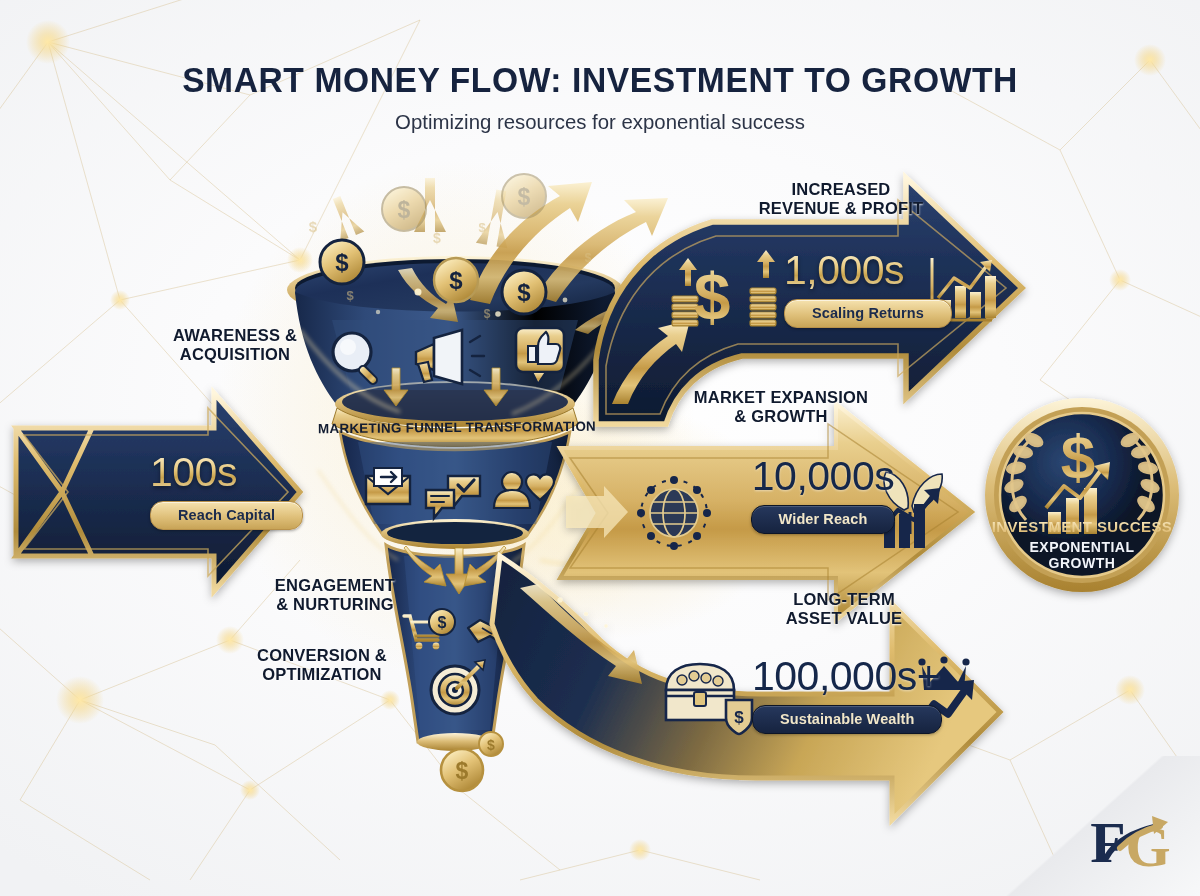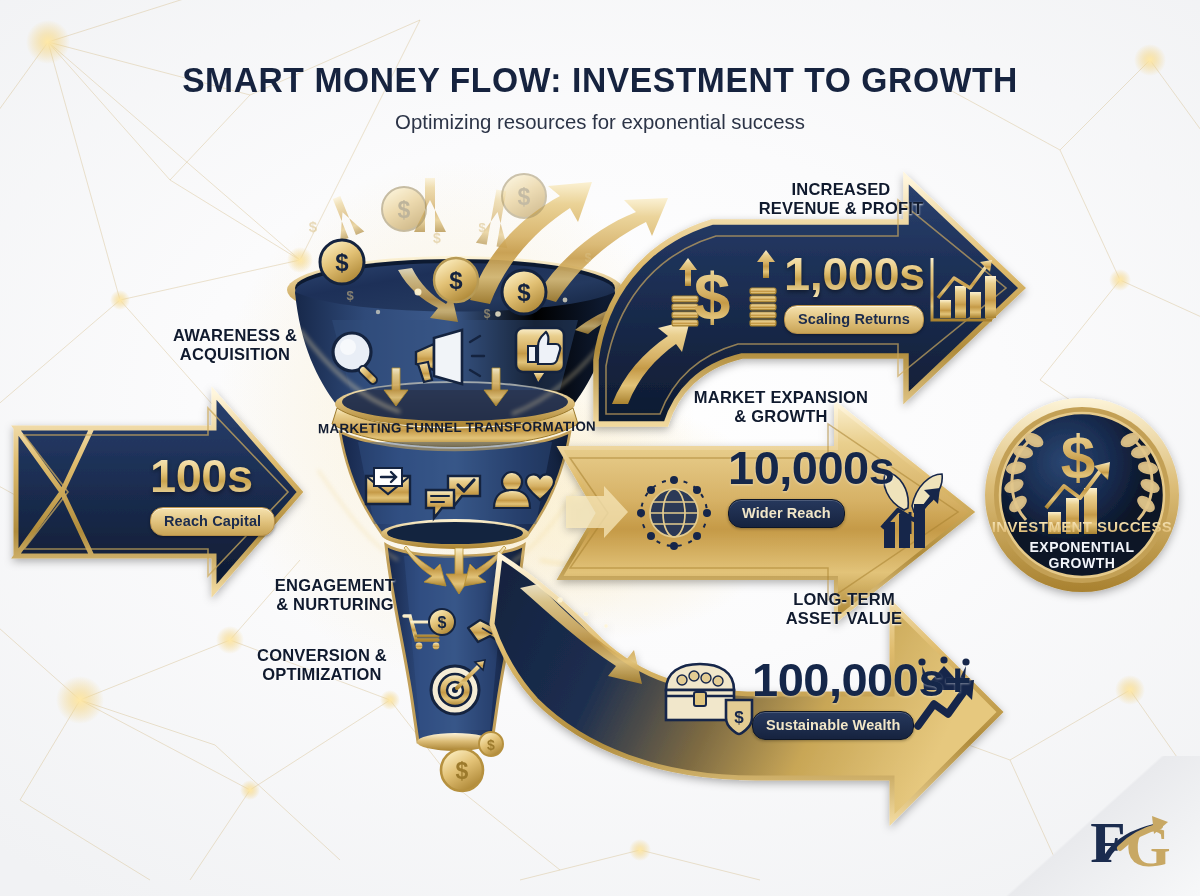--- a/index.html
+++ b/index.html
@@ -35,33 +35,33 @@
   
   .stage-label {
     position:absolute; z-index:34;
     font-size:16.5px; font-weight:bold; color:#101a2e;
     line-height:1.18; text-align:center; letter-spacing:0.2px;
     text-transform:uppercase; white-space:pre-line;
     text-shadow:0 1px 2px rgba(255,255,255,0.95);
   }
   
   .val-big {
-    font-size:47px; font-weight:bold; letter-spacing:-0.5px;
+    font-size:41px; font-weight:normal; letter-spacing:-0.5px;
     line-height:1; white-space:nowrap;
   }
   .val-big.gold {
     color:#f0dca8;
     background:linear-gradient(180deg,#fdf3d4 0%,#e8c97f 42%,#caa44e 62%,#f4e3b4 100%);
     -webkit-background-clip:text; background-clip:text;
     -webkit-text-fill-color:transparent;
     filter:drop-shadow(0 2px 2px rgba(0,0,0,0.45));
   }
   .val-big.navy { color:#15274a; filter:drop-shadow(0 1px 1px rgba(255,255,255,0.45)); }
   .badge {
-    display:inline-block; padding:5px 13px 6px; border-radius:13px;
+    display:inline-block; padding:5px 27px 6px; border-radius:13px;
     font-size:14.5px; font-weight:bold; letter-spacing:0.1px; white-space:nowrap;
   }
   .badge.gold-pill {
     background:linear-gradient(180deg,#f5e2ae 0%,#dfc07a 55%,#c8a457 100%);
     color:#1b2b4d; border:1px solid #b8914a;
     box-shadow:inset 0 1px 0 rgba(255,255,255,.6), 0 1px 3px rgba(0,0,0,.35);
   }
   .badge.navy-pill {
     background:linear-gradient(180deg,#26385d 0%,#16233f 100%);
     color:#f1e6c8; border:1px solid #0d1526;
@@ -621,21 +621,21 @@
     </div>
   </div>
 
   <div class="abs" style="left:784px; top:250px; width:180px; z-index:32;">
     <div class="val-big gold">1,000s</div>
     <div style="margin-top:8px;">
       <span class="badge gold-pill">Scaling Returns</span>
     </div>
   </div>
 
-  <div class="abs" style="left:728px; top:444px; width:190px; z-index:32;">
+  <div class="abs" style="left:728px; top:456px; width:190px; z-index:32;text-align:center;">
     <div class="val-big navy">10,000s</div>
     <div style="margin-top:8px;">
       <span class="badge navy-pill">Wider Reach</span>
     </div>
   </div>
 
   <div class="abs" style="left:752px; top:656px; width:220px; z-index:32;">
     <div class="val-big navy">100,000s+</div>
     <div style="margin-top:8px;">
       <span class="badge navy-pill">Sustainable Wealth</span>

